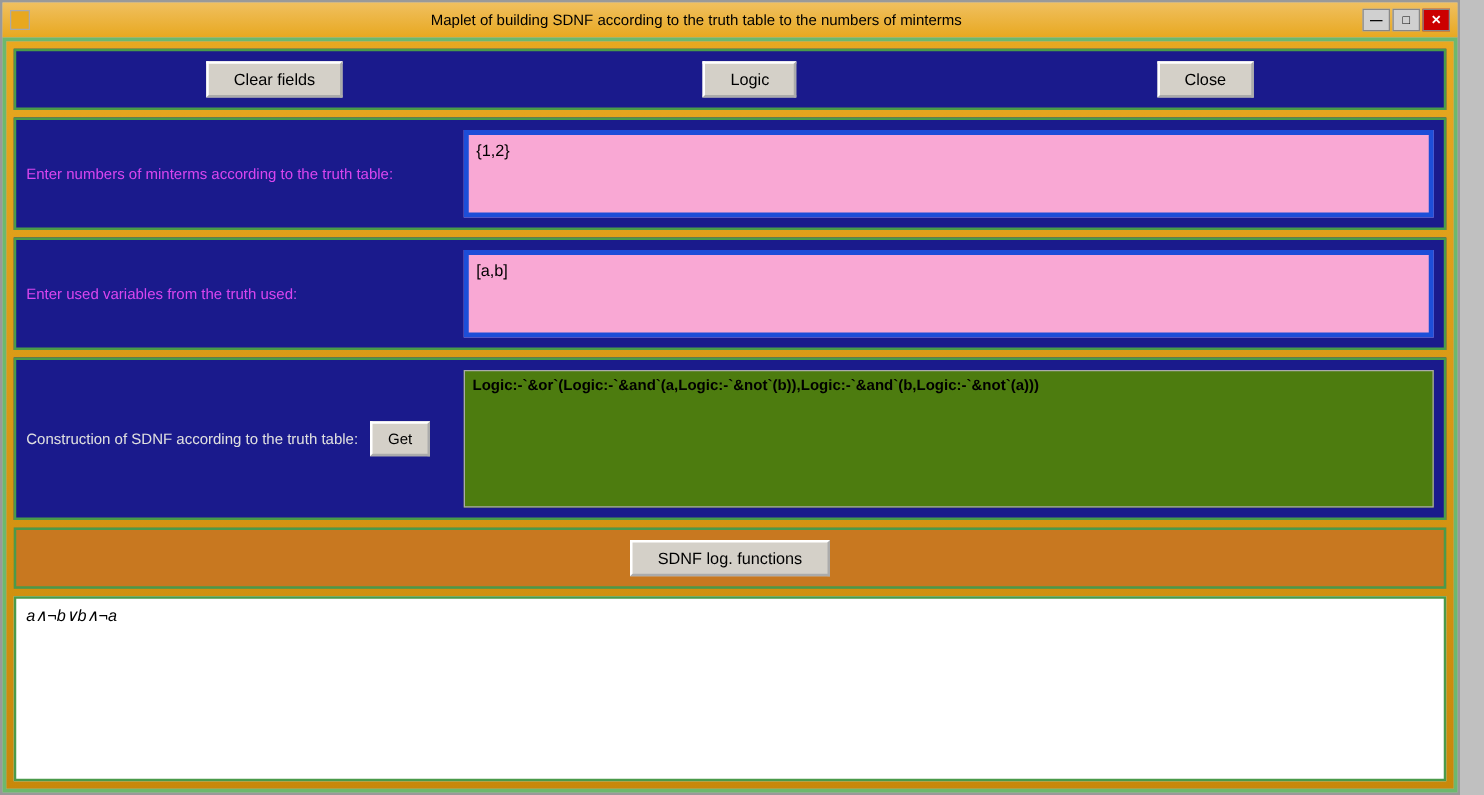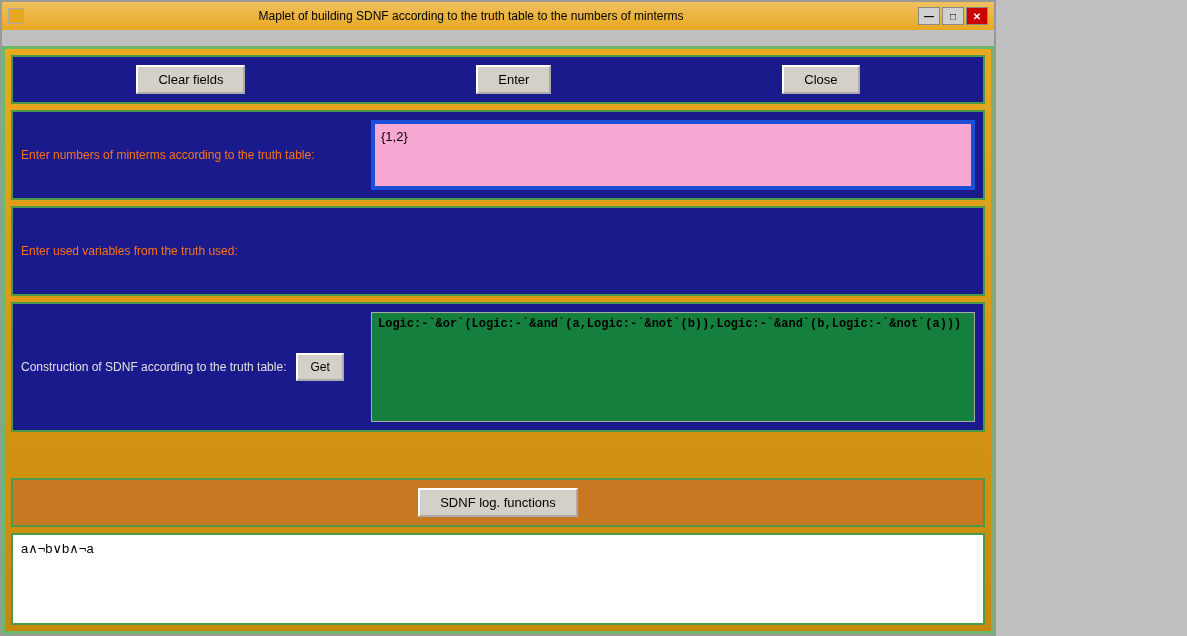--- a/index.html
+++ b/index.html
@@ -5,26 +5,25 @@
     * { box-sizing: border-box; margin: 0; padding: 0; }
     body {
       width: 1187px;
       height: 636px;
       background: #c0c0c0;
       font-family: Arial, sans-serif;
       font-size: 13px;
       overflow: hidden;
     }
     .window {
-      width: 996px;
+      width: 1168px;
       height: 636px;
       border: 2px solid #999;
       display: flex;
       flex-direction: column;
-      gap: 16px;
     }
     .title-bar {
       background: linear-gradient(to bottom, #f0c060, #e8a820);
       height: 28px;
       display: flex;
       align-items: center;
       justify-content: space-between;
       padding: 0 6px;
       flex-shrink: 0;
     }
@@ -90,21 +89,21 @@
     .section {
       background: #1a1a8c;
       padding: 8px;
       margin-bottom: 6px;
       display: flex;
       align-items: stretch;
       border: 2px solid #4a9a4a;
       min-height: 90px;
     }
     .section-label {
-      color: #f97316;
+      color: #d946ef;
       font-size: 12px;
       width: 350px;
       flex-shrink: 0;
       display: flex;
       align-items: center;
       padding-right: 10px;
     }
     .section-input {
       flex: 1;
       background: #f9a8d4;
@@ -137,53 +136,53 @@
     .get-btn {
       background: #d4d0c8;
       border: 2px outset #fff;
       padding: 4px 12px;
       cursor: pointer;
       font-size: 12px;
       height: 28px;
     }
     .result-textarea {
       flex: 1;
-      background: #15803d;
+      background: #4d7c0f;
       border: 1px solid #aaa;
       padding: 4px 6px;
       font-size: 12px;
-      font-family: Liberation Mono, monospace;
+      font-family: Liberation Sans, sans-serif;
       resize: none;
       min-height: 110px;
       font-weight: bold;
     }
     .sdnf-bar {
       background: #c87820;
       padding: 8px;
       display: flex;
       align-items: center;
       justify-content: center;
       border: 2px solid #4a9a4a;
       margin-bottom: 6px;
-      margin-top: 40px;
     }
     .sdnf-btn {
       background: #d4d0c8;
       border: 2px outset #fff;
       padding: 5px 20px;
       cursor: pointer;
       font-size: 13px;
       font-weight: normal;
     }
     .output-box {
       background: white;
       border: 2px solid #4a9a4a;
       padding: 6px 8px;
       flex: 1;
       font-size: 13px;
+      font-style: italic;
       overflow: auto;
     }
   </style>
 </head>
 <body>
 
 <div class="window">
 
   <div class="title-bar">
     <div class="title-bar-icon"></div>
@@ -192,31 +191,32 @@
       <div class="title-btn">—</div>
       <div class="title-btn">□</div>
       <div class="title-btn close-btn">✕</div>
     </div>
   </div>
 
   <div class="main-content">
 
     <div class="toolbar">
       <button class="toolbar-btn">Clear fields</button>
-      <button class="toolbar-btn">Enter</button>
+      <button class="toolbar-btn">Logic</button>
       <button class="toolbar-btn">Close</button>
     </div>
 
     <div class="section">
       <div class="section-label">Enter numbers of minterms according to the truth table:</div>
       <textarea class="section-input" style="">{1,2}</textarea>
     </div>
 
     <div class="section">
       <div class="section-label">Enter used variables from the truth used:</div>
+      <textarea class="section-input" style="">[a,b]</textarea>
     </div>
 
     <div class="section-result">
       <div class="section-result-label">
         <span>Construction of SDNF according to the truth table:</span>
         <button class="get-btn">Get</button>
       </div>
       <textarea class="result-textarea" style="">Logic:-`&amp;or`(Logic:-`&amp;and`(a,Logic:-`&amp;not`(b)),Logic:-`&amp;and`(b,Logic:-`&amp;not`(a)))</textarea>
     </div>
 

